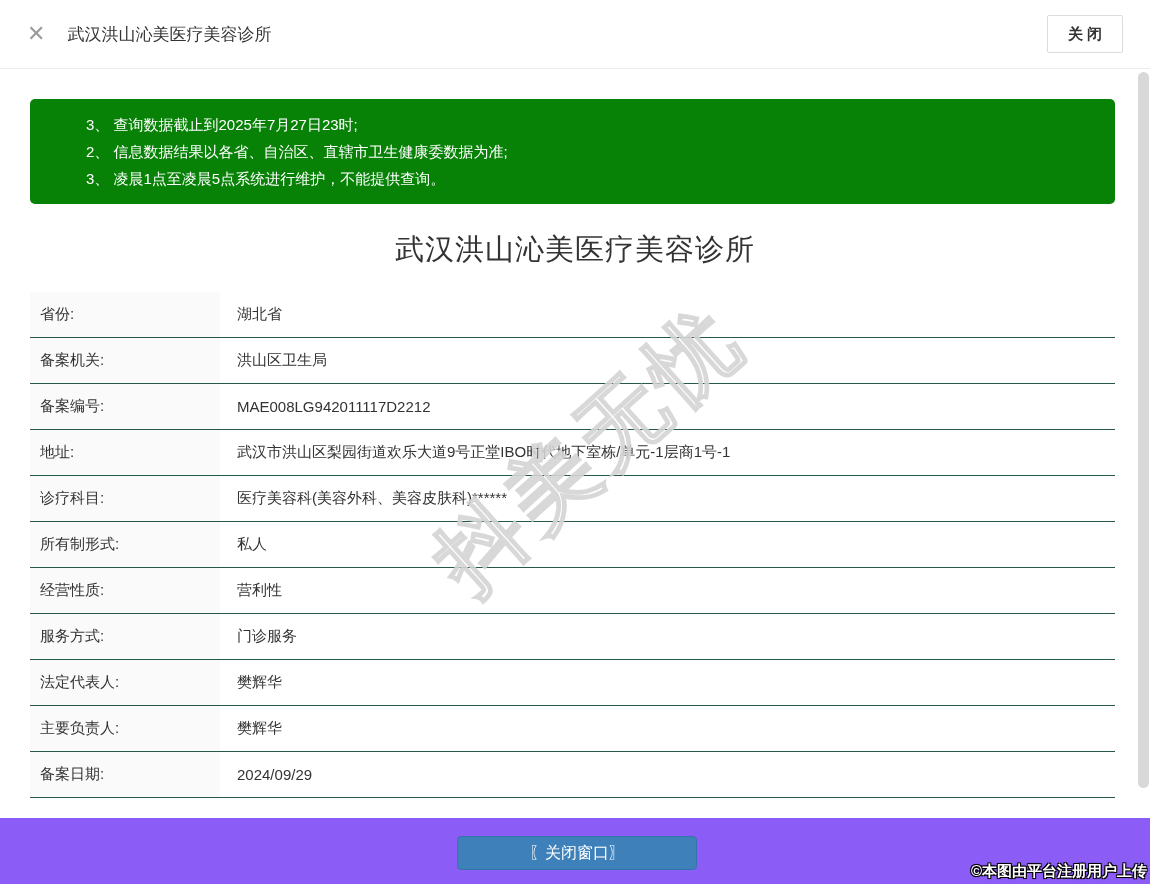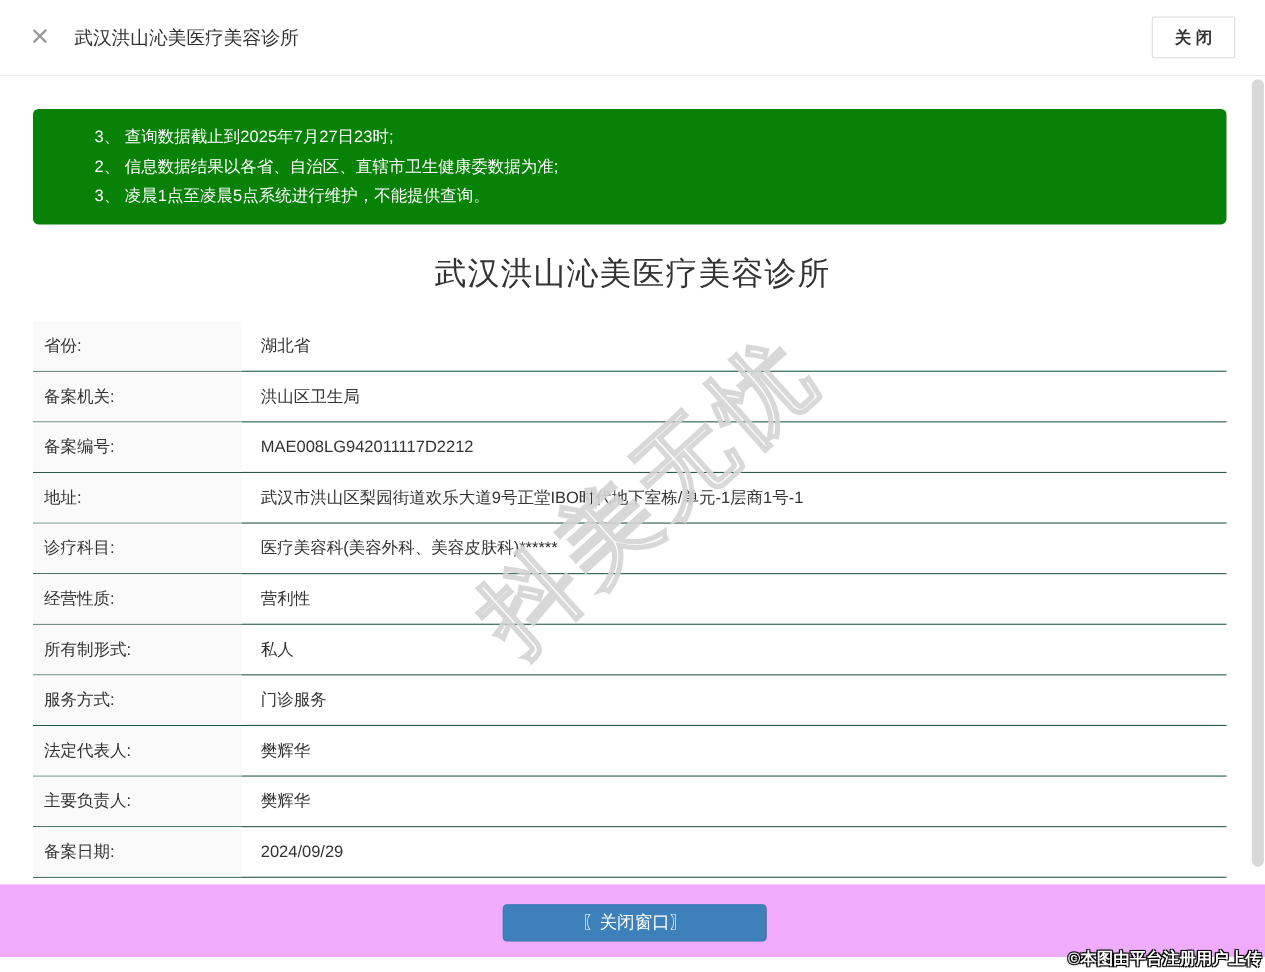--- a/index.html
+++ b/index.html
@@ -45,21 +45,21 @@
     border-bottom:1px solid #26594a; font-size:15px; color:#333;
   }
   .row .label {
     width:190px; flex:0 0 190px; background:#f9faf9;
     display:flex; align-items:center; padding-left:10px;
   }
   .row .value { display:flex; align-items:center; padding-left:17px; }
 
   
   .footer {
-    position:absolute; left:0; right:0; bottom:14px; height:66px; background:#f0abfc;
+    position:absolute; left:0; right:0; bottom:0; height:66px; background:#8b5cf6;
   }
   .btn-close-window {
     position:absolute; left:457px; top:18px; width:240px; height:34px;
     background:#3e81ba; border:1px solid #3474ab; border-radius:4px;
     color:#fff; font-size:16px; cursor:pointer;
     font-family:"Liberation Sans","DejaVu Sans",sans-serif;
   }
 
   
   .watermark {
@@ -116,26 +116,26 @@
     </div>
     <div class="row">
       <div class="label">地址:</div>
       <div class="value">武汉市洪山区梨园街道欢乐大道9号正堂IBO时代地下室栋/单元-1层商1号-1</div>
     </div>
     <div class="row">
       <div class="label">诊疗科目:</div>
       <div class="value">医疗美容科(美容外科、美容皮肤科)******</div>
     </div>
     <div class="row">
+      <div class="label">所有制形式:</div>
+      <div class="value">私人</div>
+    </div>
+    <div class="row">
       <div class="label">经营性质:</div>
       <div class="value">营利性</div>
-    </div>
-    <div class="row">
-      <div class="label">所有制形式:</div>
-      <div class="value">私人</div>
     </div>
     <div class="row">
       <div class="label">服务方式:</div>
       <div class="value">门诊服务</div>
     </div>
     <div class="row">
       <div class="label">法定代表人:</div>
       <div class="value">樊辉华</div>
     </div>
     <div class="row">

